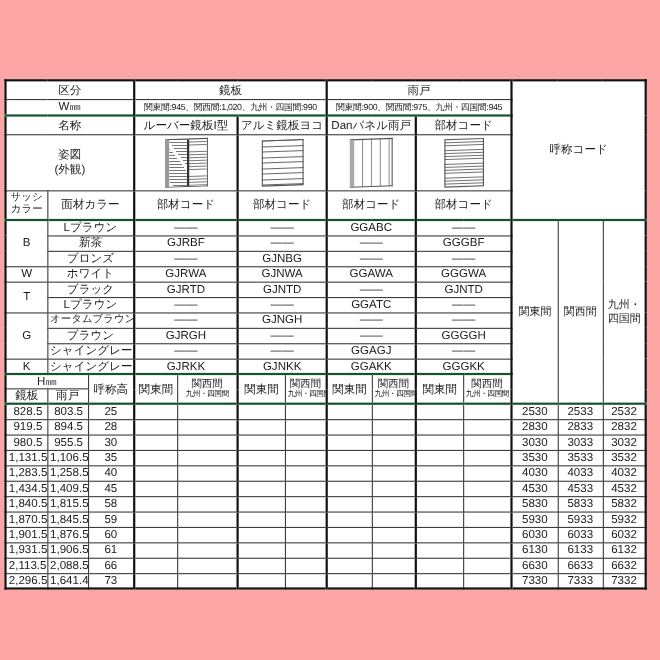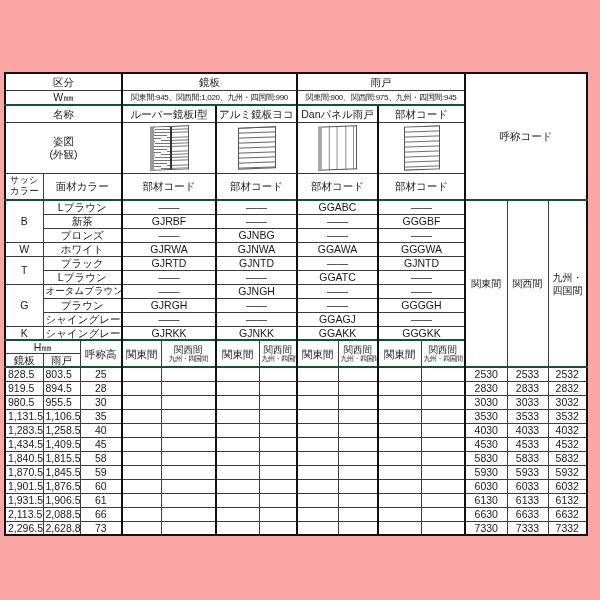--- a/index.html
+++ b/index.html
@@ -8,21 +8,21 @@
   table.spec{position:absolute;left:4px;top:72px;width:582px;table-layout:fixed;
              border-collapse:collapse;border:2px solid #111;background:#fff;}
   td{border:1px solid #3c3c3c;padding:0 2px;text-align:center;vertical-align:middle;
      font-size:10.5px;line-height:1.15;overflow:hidden;white-space:nowrap;}
   .bl2{border-left:2px solid #111;}
   .bt2{border-top:2px solid #14532d;}
   .dot{border-top:1px dotted #8f8f8f;}
   .pre{white-space:pre-line;}
   .small{font-size:9.5px;}
   .wspec{font-size:8px;letter-spacing:-0.3px;}
-  .num{text-align:left;padding-right:4px;}
+  .num{text-align:right;padding-right:4px;}
   .regionlab{white-space:normal;font-size:10px;line-height:1.3;}
   .regionlab .wrapbox{width:34px;margin:0 auto;}
   .sub{display:block;font-size:7px;letter-spacing:-0.5px;line-height:1.05;}
   .kans{display:block;font-size:9.5px;line-height:1.1;}
   tr.hA{height:17px;} tr.hB{height:15px;} tr.hC{height:17px;} tr.hD{height:51px;}
   tr.hE{height:27px;padding-left:20px;} tr.hF{height:14px;} tr.hG{height:13px;}
   .figcell{vertical-align:middle;}
   .fig{margin:2px auto;border:1px solid #555;background:#fff;transform:skewY(-2deg);}
   .fig1{width:34px;height:42px;display:flex;border-left:4px solid #9a9a9a;}
   .fig1 .half{flex:1;background:repeating-linear-gradient(to bottom,#fdfdfd 0 2px,#777 2px 2.8px);}
@@ -390,21 +390,21 @@
   <td class="bl2"></td>
           <td></td>
   <td class="bl2"></td>
           <td></td>
   <td class="bl2">6630</td>
   <td>6633</td>
   <td>6632</td>
 </tr>
 <tr class="hF">
   <td class="num">2,296.5</td>
-  <td class="num">2,628.8</td>
+  <td class="num">1,641.4</td>
   <td>73</td>
   <td class="bl2"></td>
           <td></td>
   <td class="bl2"></td>
           <td></td>
   <td class="bl2"></td>
           <td></td>
   <td class="bl2"></td>
           <td></td>
   <td class="bl2">7330</td>

